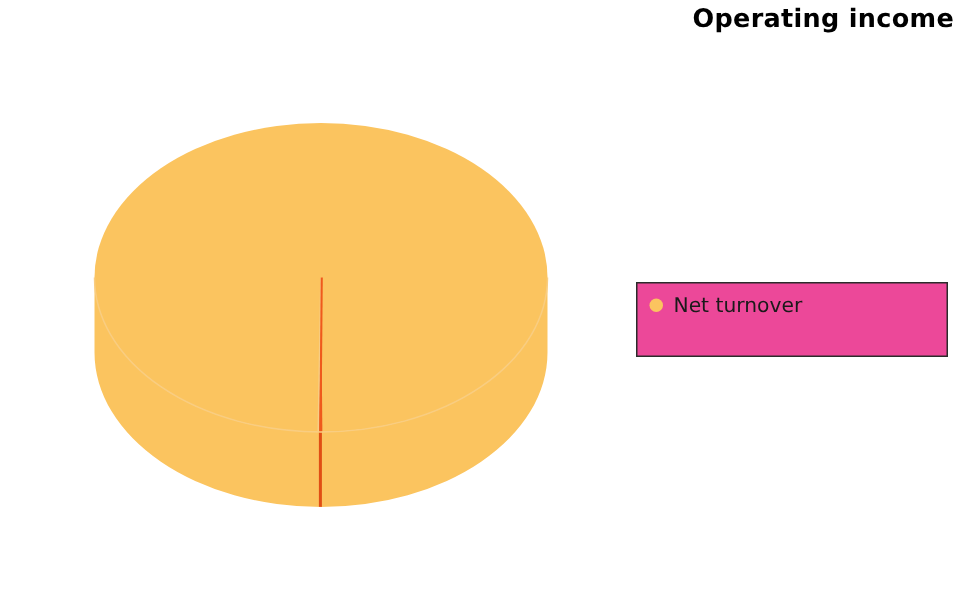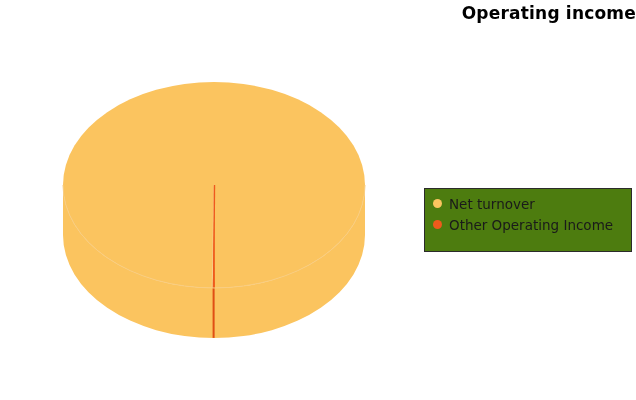--- a/index.html
+++ b/index.html
@@ -37,23 +37,23 @@
     left: 40px;
     top: 60px;
     width: 360px;
     height: 310px;
   }
   #legend-box {
     position: absolute;
     left: 424px;
     top: 188px;
     width: 208px;
-    height: 64px;
+    height: 50px;
     border: 1px solid #2b2b2b;
-    background: #4d7c0f;
+    background: #ec4899;
     box-sizing: border-box;
     padding: 4px 0 0 6px;
   }
   .legend-row {
     display: flex;
     align-items: center;
     height: 21px;
     white-space: nowrap;
   }
   .legend-swatch {
@@ -108,19 +108,15 @@
 
       <path d="M 23,125 A 151,103 0 0 0 325,125" fill="none" stroke="#f9cd81" stroke-width="1"></path>
     </svg>
   </div>
 
   <div id="legend-box">
     <div class="legend-row">
       <span class="legend-swatch" style="background:#fbc45f;"></span>
       <span class="legend-label">Net turnover</span>
     </div>
-    <div class="legend-row">
-      <span class="legend-swatch" style="background:#ef5a1c;"></span>
-      <span class="legend-label">Other Operating Income</span>
-    </div>
   </div>
 
 </div>
 
 </body></html>

